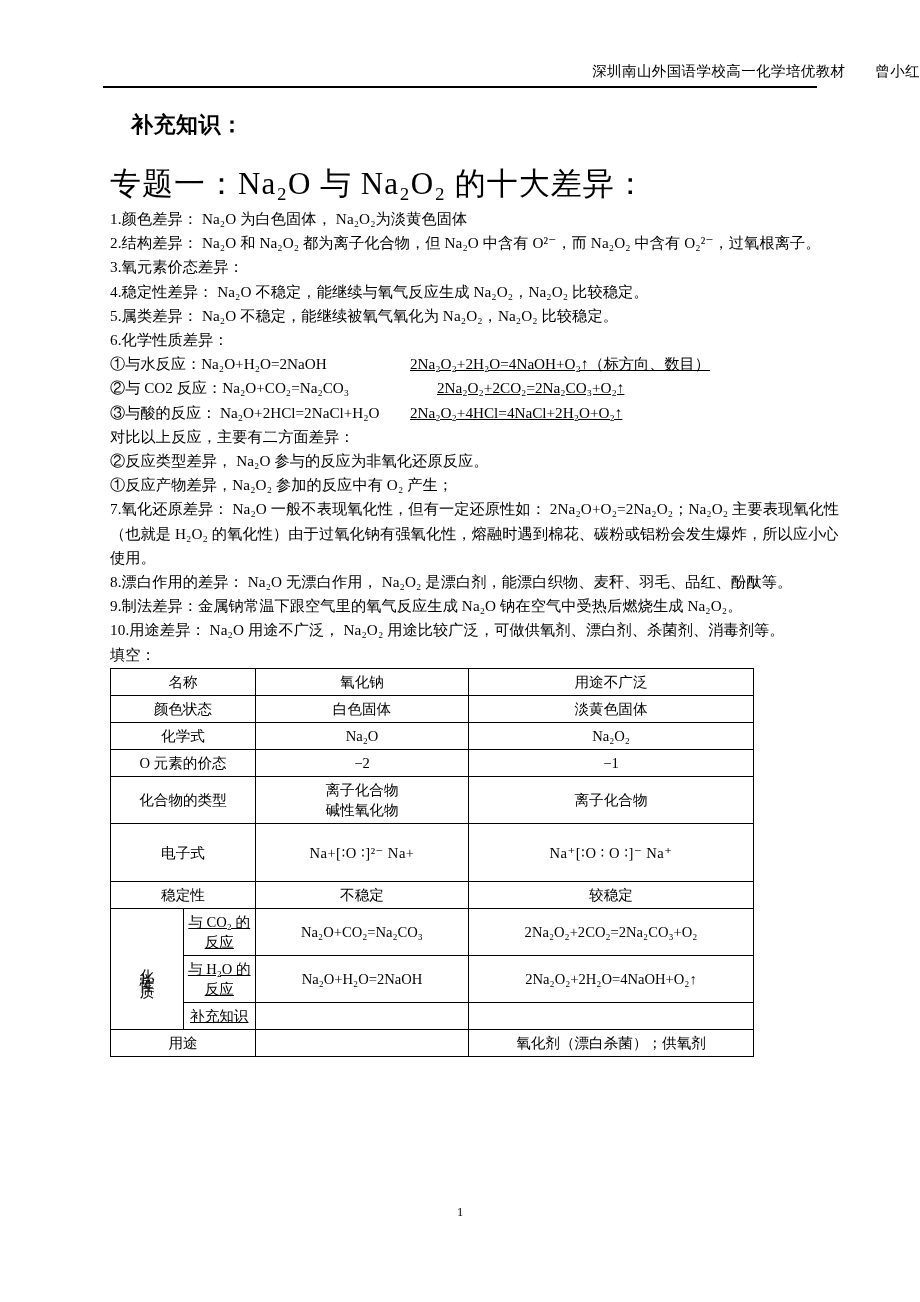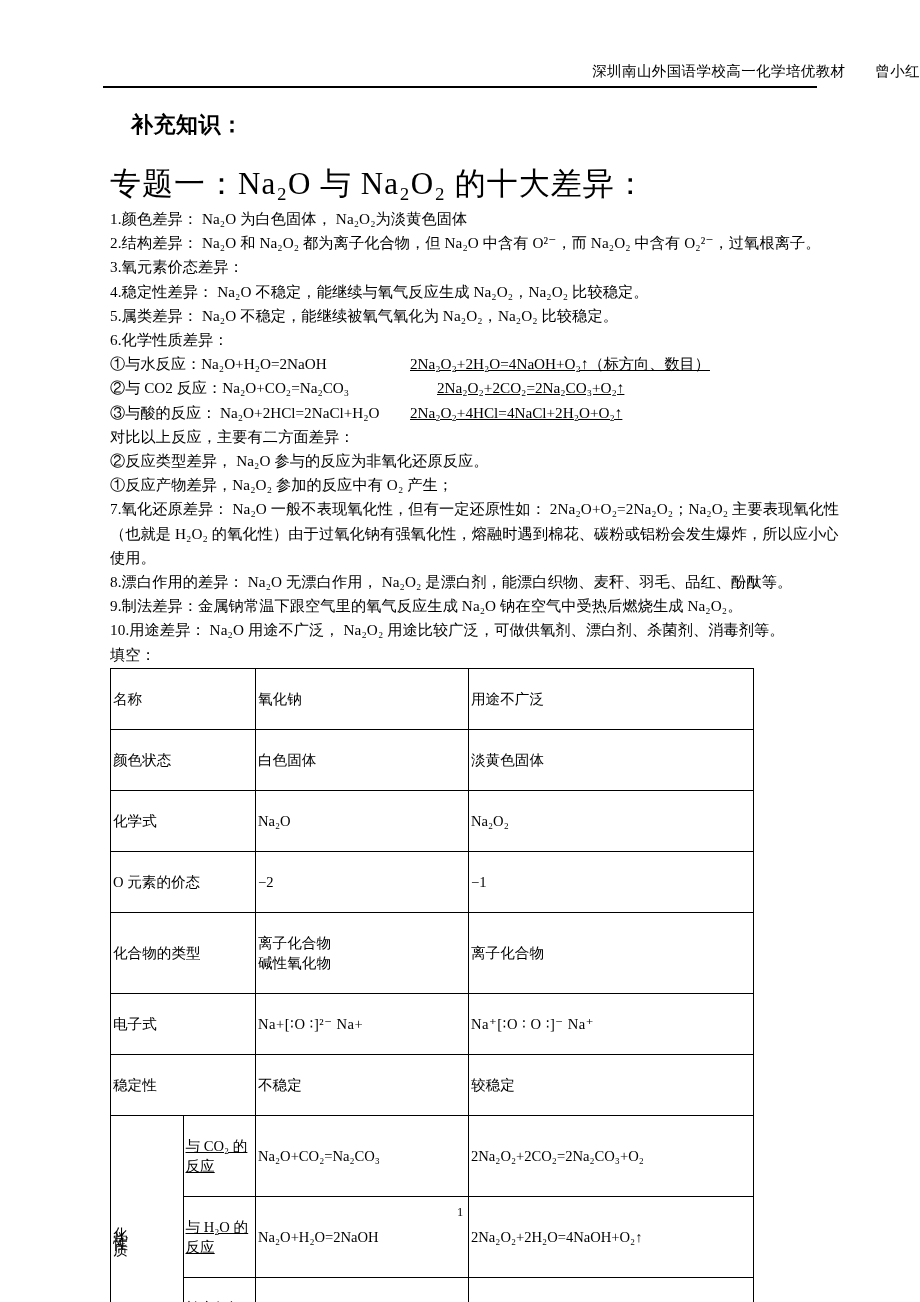--- a/index.html
+++ b/index.html
@@ -96,23 +96,23 @@
     top: 668px;
   }
   table.cmp {
     border-collapse: collapse;
     table-layout: fixed;
     width: 628px;
     font-size: 14.6px;
   }
   table.cmp td {
     border: 1px solid #000;
-    text-align: left;
+    text-align: center;
     vertical-align: middle;
-    padding: 20px 2px;
+    padding: 3px 2px;
     line-height: 20px;
   }
   td.c-label { width: 140px; }
   td.c-vert  { width: 28px; padding: 2px 0; }
   td.c-sub   { width: 112px; text-decoration: underline; }
   td.c-na2o  { width: 208px; }
   td.c-na2o2 { width: 280px; }
   .vtxt {
     writing-mode: vertical-rl;
     text-orientation: upright;

